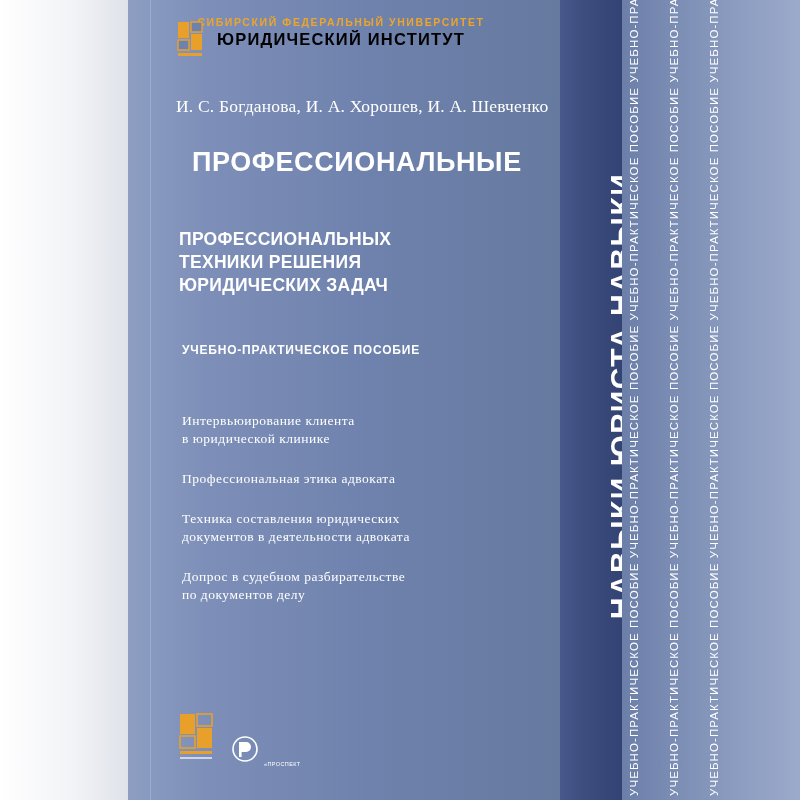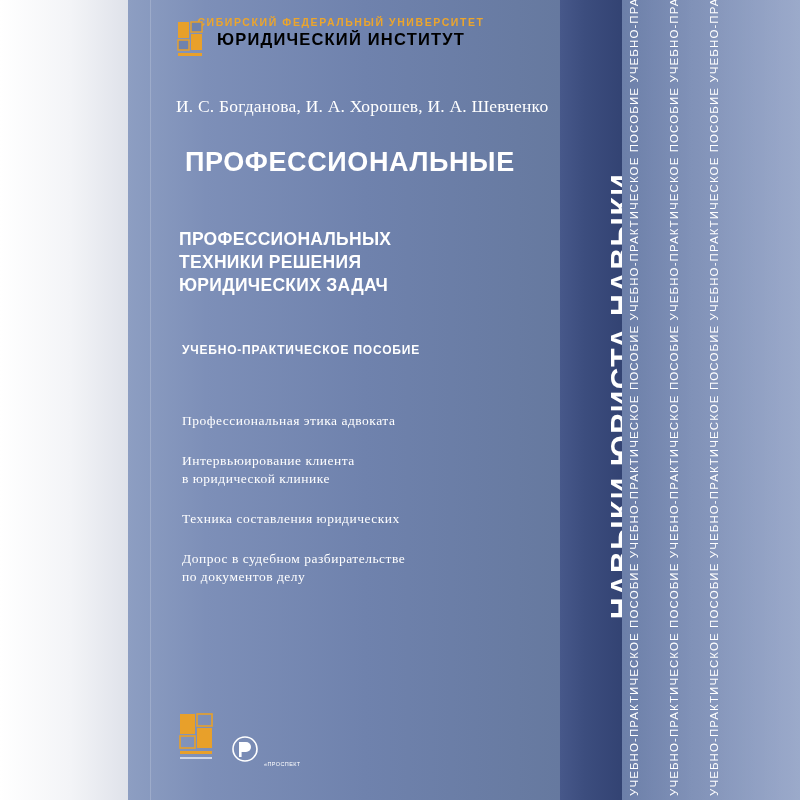--- a/index.html
+++ b/index.html
@@ -94,21 +94,21 @@
     width: 380px;
     color: #ffffff;
     font-family: "Liberation Serif", serif;
     font-size: 17.5px;
     letter-spacing: 0.2px;
     white-space: nowrap;
   }
 
   .main-title {
     position: absolute;
-    left: 185px; top: 145px;
+    left: 192px; top: 145px;
     width: 380px;
     color: #ffffff;
     font-family: "Liberation Sans", sans-serif;
     font-weight: bold;
     font-size: 27px;
     line-height: 34px;
     letter-spacing: 0.6px;
   }
   .main-title .l2 { display:block; }
 
@@ -249,28 +249,29 @@
   <div class="subtitle">
     <span>ПРОФЕССИОНАЛЬНЫХ</span>
     <span>ТЕХНИКИ РЕШЕНИЯ</span>
     <span>ЮРИДИЧЕСКИХ ЗАДАЧ</span>
   </div>
 
   <div class="kind">УЧЕБНО-ПРАКТИЧЕСКОЕ ПОСОБИЕ</div>
 
   <div class="topics">
     <div class="topic">
-      <span>Профессиональная этика адвоката</span>
-    </div>
-    <div class="topic">
       <span>Интервьюирование клиента</span>
       <span>в юридической клинике</span>
     </div>
     <div class="topic">
+      <span>Профессиональная этика адвоката</span>
+    </div>
+    <div class="topic">
       <span>Техника составления юридических</span>
+      <span>документов в деятельности адвоката</span>
     </div>
     <div class="topic">
       <span>Допрос в судебном разбирательстве</span>
       <span>по документов делу</span>
     </div>
   </div>
 
   <svg class="mark-sfu" viewBox="0 0 42 58">
     <rect x="4" y="2" width="15" height="20" fill="#e8a02a"></rect>
     <rect x="21" y="2" width="15" height="12" fill="none" stroke="#e8a02a" stroke-width="1.6"></rect>

